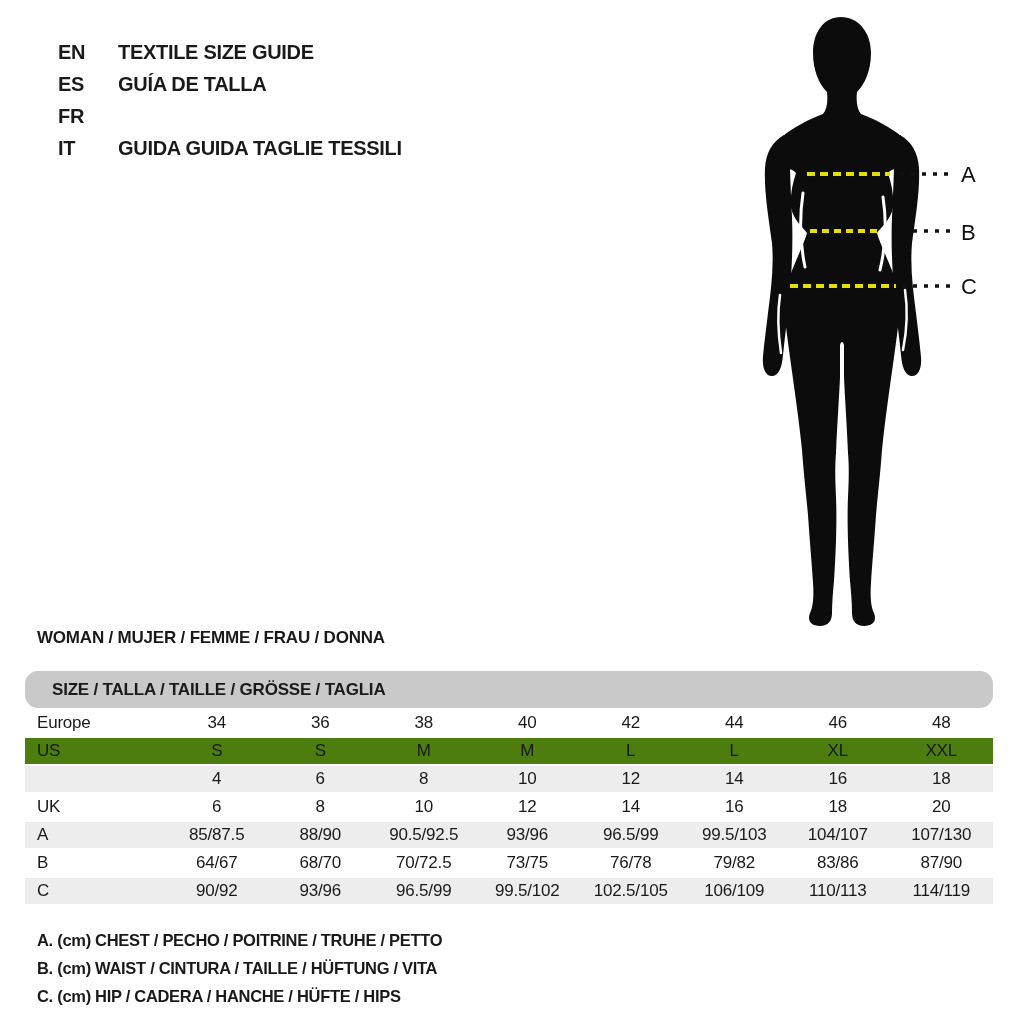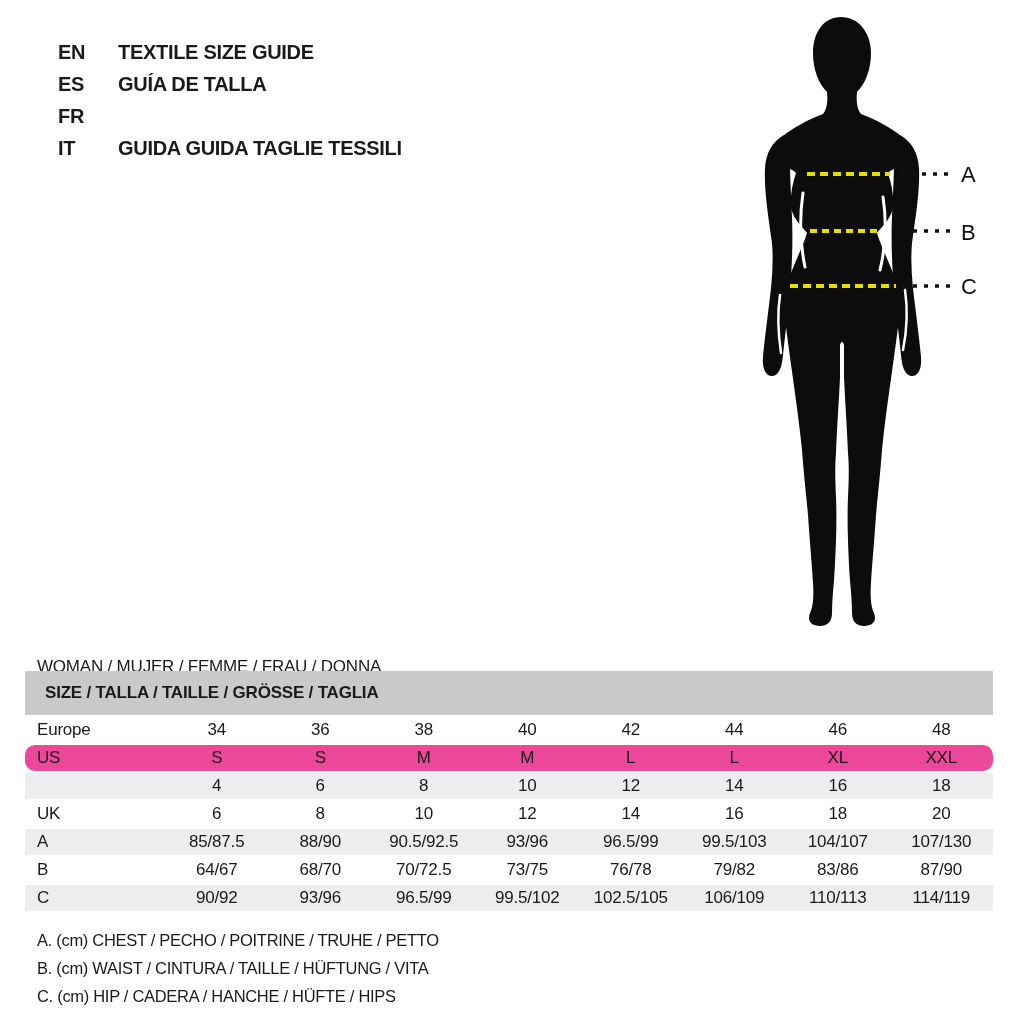--- a/index.html
+++ b/index.html
@@ -9,31 +9,31 @@
   }
   
   #language-list{position:absolute;left:40px;top:36px;margin-left:18px;}
   .lang-row{display:flex;height:32px;align-items:center;}
   .lang-code{width:60px;font-size:20px;font-weight:700;letter-spacing:-0.3px;}
   .lang-label{font-size:20px;font-weight:700;letter-spacing:-0.3px;white-space:nowrap;}
   
   #figure-wrap{position:absolute;left:750px;top:15px;width:260px;height:620px;}
   .marker-letter{font-family:"Liberation Sans",sans-serif;font-size:22px;fill:#111;}
   
-  #section-title{position:absolute;left:37px;top:628px;font-size:17px;font-weight:400;letter-spacing:-0.2px;white-space:nowrap;margin-top:29px;}
+  #section-title{position:absolute;left:37px;top:628px;font-size:17px;font-weight:700;letter-spacing:-0.2px;white-space:nowrap;}
   
   #size-table{position:absolute;left:25px;top:671px;width:968px;}
-  .tbl-header{height:44px;margin-bottom:2px;display:flex;align-items:center;padding-left:20px;
-              font-size:17px;font-weight:700;letter-spacing:-0.2px;}
+  .tbl-header{height:37px;margin-bottom:2px;display:flex;align-items:center;padding-left:27px;
+              font-size:17px;font-weight:700;letter-spacing:-0.2px;border-radius:13px;}
   .tbl-row{height:26px;margin-bottom:2px;display:flex;align-items:center;}
   .cell-label{width:140px;padding-left:12px;font-size:17px;font-weight:400;letter-spacing:-0.2px;box-sizing:border-box;}
   .cell-value{flex:1;text-align:center;font-size:17px;font-weight:400;letter-spacing:-0.2px;}
   
   #legend-list{position:absolute;left:37px;top:926px;}
-  .legend-line{height:28px;line-height:28px;font-size:16.5px;font-weight:400;letter-spacing:-0.3px;white-space:nowrap;}
+  .legend-line{height:28px;line-height:28px;font-size:16.5px;font-weight:700;letter-spacing:-0.3px;white-space:nowrap;}
 </style>
 </head>
 <body>
 
 <div id="canvas">
 
   <div id="language-list">
     <div class="lang-row">
       <span class="lang-code">EN</span>
       <span class="lang-label">TEXTILE SIZE GUIDE</span>
@@ -160,21 +160,21 @@
     <div class="cell-value">34</div>
           <div class="cell-value">36</div>
           <div class="cell-value">38</div>
           <div class="cell-value">40</div>
           <div class="cell-value">42</div>
           <div class="cell-value">44</div>
           <div class="cell-value">46</div>
           <div class="cell-value">48</div>
         </div>
 
-    <div class="tbl-row" style="background: #ec4899; border-radius: 10px;">
+    <div class="tbl-row" style="background: #4d7c0f;">
       <div class="cell-label">US</div>
     <div class="cell-value">S</div>
           <div class="cell-value">S</div>
           <div class="cell-value">M</div>
           <div class="cell-value">M</div>
           <div class="cell-value">L</div>
           <div class="cell-value">L</div>
           <div class="cell-value">XL</div>
           <div class="cell-value">XXL</div>
         </div>

